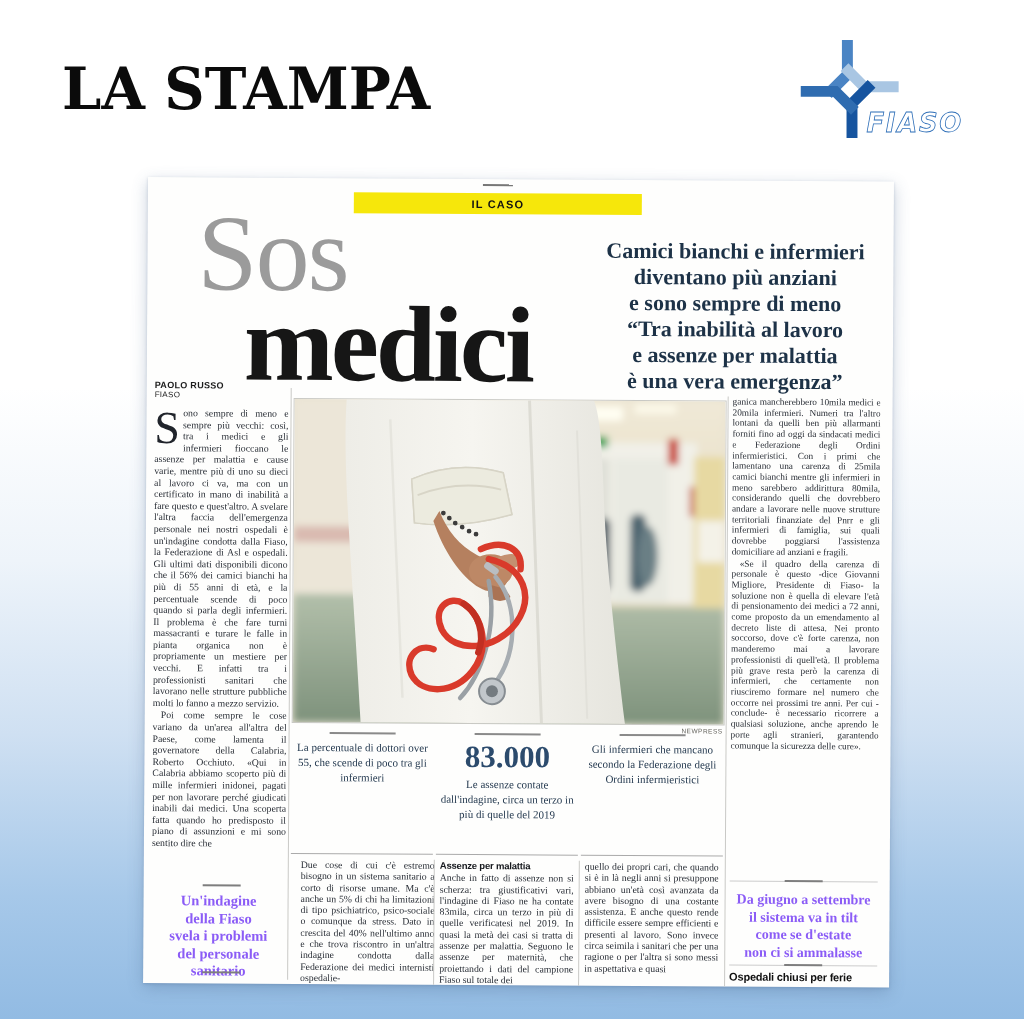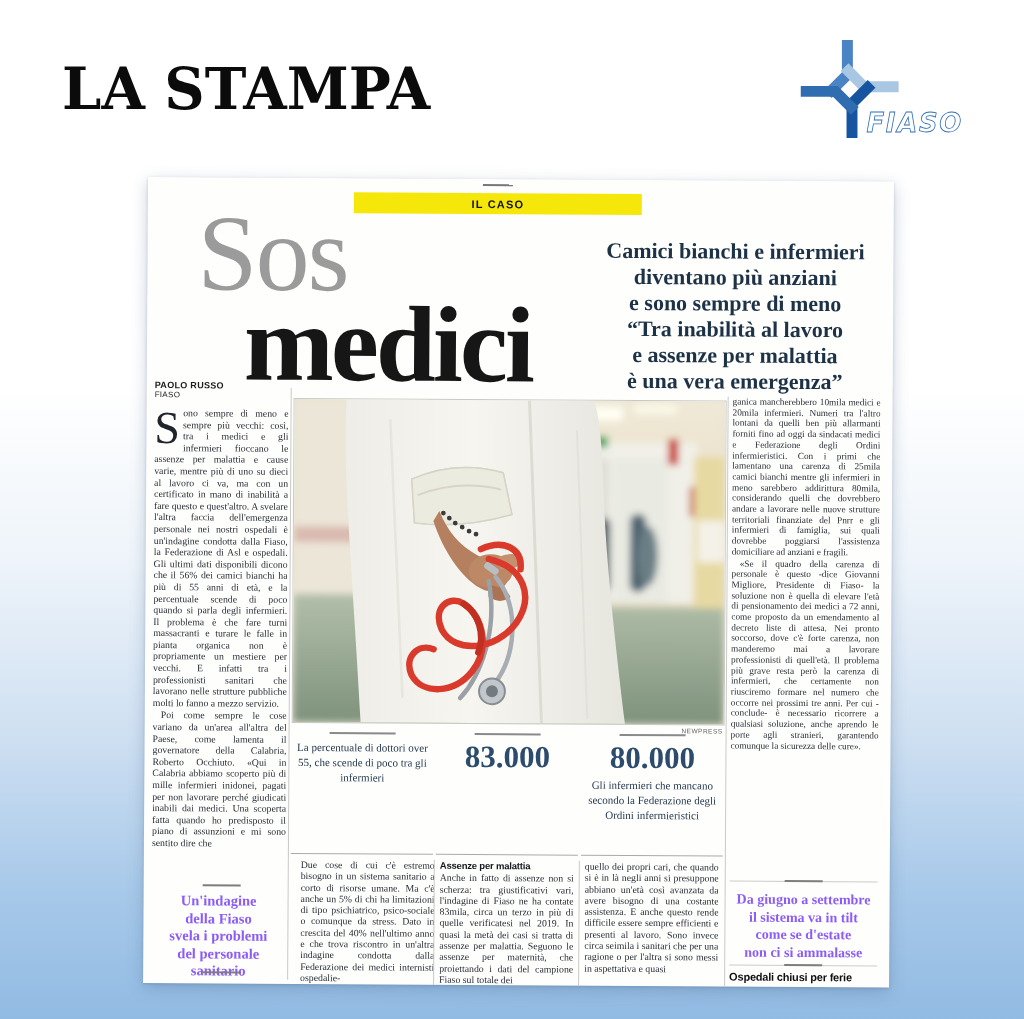--- a/index.html
+++ b/index.html
@@ -198,24 +198,24 @@
   </div>
   <div class="abs credit">NEWPRESS</div>
 
   <div class="abs stat" style="left:147px;">
     <div class="tick"></div>
     <div class="cap">La percentuale di dottori over 55, che scende di poco tra gli infermieri</div>
   </div>
   <div class="abs stat" style="left:292px;">
     <div class="tick"></div>
     <div class="val">83.000</div>
+    <div class="cap">Le assenze contate dall'indagine, circa un terzo in più di quelle del 2019</div>
   </div>
   <div class="abs stat" style="left:437px;">
     <div class="tick"></div>
-    <div class="val">80.000</div>
     <div class="cap">Gli infermieri che mancano secondo la Federazione degli Ordini infermieristici</div>
   </div>
 
   <div class="abs bodytxt lowcol" style="left:157px;">
     <span>Due cose di cui c'è estremo bisogno in un sistema sanitario a corto di risorse umane. Ma c'è anche un 5% di chi ha limitazioni di tipo psichiatrico, psico-sociale o comunque da stress. Dato in crescita del 40% nell'ultimo anno e che trova riscontro in un'altra indagine condotta dalla Federazione dei medici internisti ospedalie-</span>
   </div>
   <div class="abs bodytxt lowcol" style="left:296px;">
     <div class="lowhead">Assenze per malattia</div>
     <span>Anche in fatto di assenze non si scherza: tra giustificativi vari, l'indagine di Fiaso ne ha contate 83mila, circa un terzo in più di quelle verificatesi nel 2019. In quasi la metà dei casi si tratta di assenze per malattia. Seguono le assenze per maternità, che proiettando i dati del campione Fiaso sul totale dei</span>
   </div>

